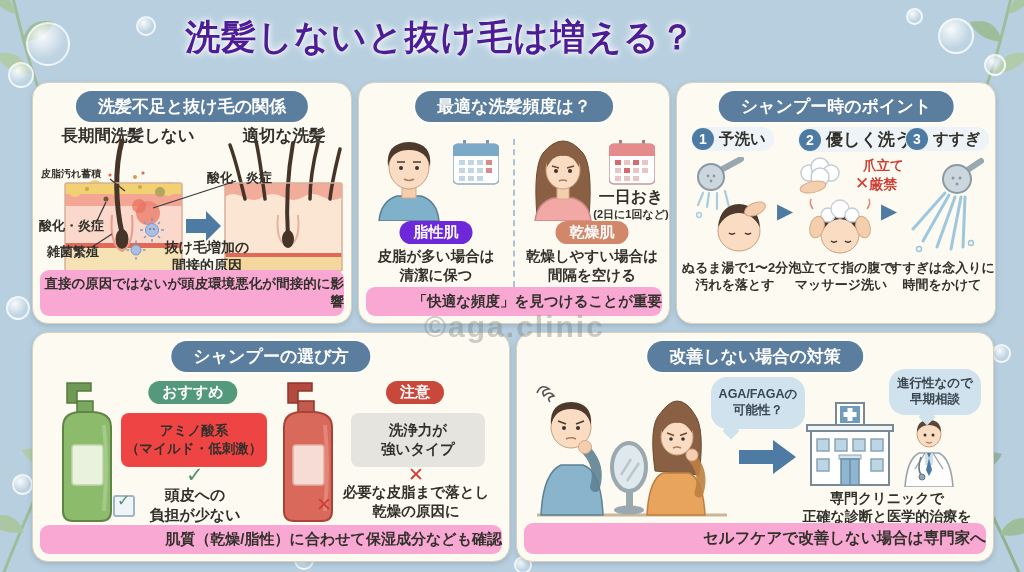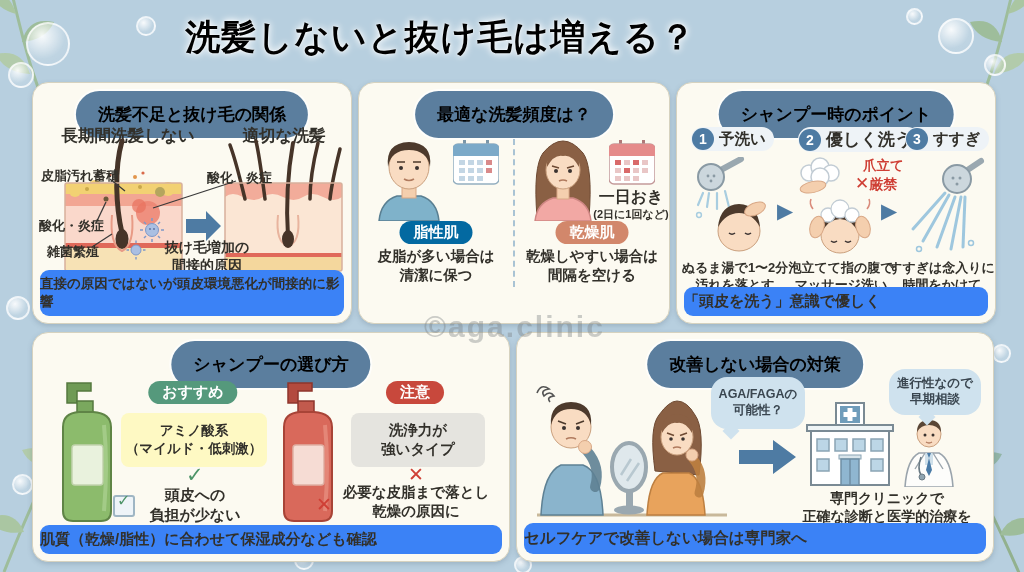--- a/index.html
+++ b/index.html
@@ -3,29 +3,29 @@
 <meta charset="utf-8">
 <style>
   html,body{margin:0;padding:0;}
   body{font-family:"Liberation Sans","DejaVu Sans",sans-serif;}
   .stage{position:relative;width:1024px;height:572px;background:#b7cfdf;overflow:hidden;}
   .abs{position:absolute;}
   .b{font-weight:bold;}
   .c{text-align:center;}
   .preline{white-space:pre-line;}
   .nowrap{white-space:nowrap;}
-  .title{width:881px;top:14px;left:0;text-align:center;font-size:35px;font-weight:bold;color:#000000;
+  .title{width:881px;top:14px;left:0;text-align:center;font-size:35px;font-weight:bold;color:#4c1d95;
          text-shadow:0 0 2px #fff,0 0 6px rgba(255,255,255,.95),0 0 10px rgba(255,255,255,.8);letter-spacing:1px;}
   .panel{position:absolute;background:#fcfaf1;border:1px solid #d6d2bf;border-radius:16px;
          box-shadow:0 2px 5px rgba(80,100,120,.25);}
-  .hpill{position:absolute;top:8px;left:50%;transform:translateX(-50%);background:#5b7e9e;color:#000000;
-         font-weight:bold;font-size:17px;padding:12px 22px;border-radius:999px;white-space:nowrap;
+  .hpill{position:absolute;top:8px;left:50%;transform:translateX(-50%);background:#5b7e9e;color:#ffffff;
+         font-weight:bold;font-size:17px;padding:4px 22px;border-radius:999px;white-space:nowrap;
          box-shadow:0 0 0 2px rgba(255,255,255,.7);}
-  .footerbar{position:absolute;left:7px;right:7px;bottom:7px;background:#3b82f6;border-radius:9px;
-         color:#32302a;font-weight:bold;text-align:left;padding:5px 0;}
+  .footerbar{position:absolute;left:7px;right:7px;bottom:7px;background:#f9a8d4;border-radius:9px;
+         color:#32302a;font-weight:bold;text-align:right;padding:5px 0;}
   .badge{position:absolute;transform:translateX(-50%);color:#fff;font-weight:bold;border-radius:999px;
          padding:2px 14px;white-space:nowrap;}
   .txt{color:#32302a;}
   .red{color:#cf3f35;}
   .green{color:#4d9468;}
   .bubble{position:absolute;background:#cfe2ee;border-radius:16px;color:#3a4650;font-weight:bold;
           display:flex;align-items:center;justify-content:center;text-align:center;}
   .bubble-tail{position:absolute;width:12px;height:12px;background:#cfe2ee;transform:rotate(45deg);}
   .bubble-dec{position:absolute;border-radius:50%;border:2px solid rgba(255,255,255,.75);
           background:radial-gradient(circle at 35% 30%, rgba(255,255,255,.9), rgba(255,255,255,.12) 60%, rgba(255,255,255,.04));}
@@ -149,21 +149,21 @@
       </g>
 
       <g stroke="#3a3a3a" stroke-width="1.3">
         <path d="M70,50 L85,62" fill="none"></path>
         <path d="M196,52 L113,79" fill="none"></path>
         <path d="M56,94 L66,73" fill="none"></path>
         <path d="M52,118 L72,105" fill="none"></path>
       </g>
     </svg>
 
-    <div class="abs b txt" style="left:8px;top:84px;font-size:13px;">皮脂汚れ蓄積</div>
+    <div class="abs b txt" style="left:8px;top:84px;font-size:10px;">皮脂汚れ蓄積</div>
     <div class="abs b txt" style="left:174px;top:86px;font-size:13px;">酸化・炎症</div>
     <div class="abs b txt" style="left:6px;top:134px;font-size:13px;">酸化・炎症</div>
     <div class="abs b txt" style="left:14px;top:160px;font-size:13px;">雑菌繁殖</div>
     <div class="abs b txt c preline" style="left:124px;top:156px;width:100px;font-size:14px;">抜け毛増加の
 間接的原因</div>
     <div class="footerbar" style="font-size:13.5px;">直接の原因ではないが頭皮環境悪化が間接的に影響</div>
   </div>
 
   <div class="panel" style="left:358px;top:82px;width:310px;height:240px;">
     <div class="hpill">最適な洗髪頻度は？</div>
@@ -191,21 +191,21 @@
           <rect x="33" y="20" width="6" height="5" fill="#d98a8a"></rect>
         <rect x="6" y="28" width="6" height="5"></rect>
           <rect x="15" y="28" width="6" height="5"></rect>
           <rect x="24" y="28" width="6" height="5"></rect>
           <rect x="33" y="28" width="6" height="5" fill="#d98a8a"></rect>
         <rect x="6" y="36" width="6" height="5"></rect>
           <rect x="15" y="36" width="6" height="5"></rect>
           <rect x="24" y="36" width="6" height="5"></rect>
       </g>
     </svg>
-    <div class="badge" style="left:77px;top:138px;background:#0369a1;font-size:15px;">脂性肌</div>
+    <div class="badge" style="left:77px;top:138px;background:#6d28d9;font-size:15px;">脂性肌</div>
     <div class="abs b txt c preline" style="left:2px;top:164px;width:150px;font-size:14.5px;line-height:1.3;">皮脂が多い場合は
 清潔に保つ</div>
 
     <svg class="abs" style="left:168px;top:54px;" width="72" height="84" viewBox="0 0 72 84">
       <path d="M10,80 Q6,30 16,16 Q26,4 36,4 Q46,4 56,16 Q66,30 62,80 Z" fill="#8a6044" stroke="#6e4a33"></path>
       <path d="M8,84 Q10,66 26,61 L46,61 Q62,66 64,84 Z" fill="#f2a8a4" stroke="#cf8784" stroke-width="1.5"></path>
       <rect x="30" y="50" width="12" height="12" fill="#f4cfae" stroke="#d9a886"></rect>
       <ellipse cx="36" cy="33" rx="17" ry="19" fill="#f9dcc2" stroke="#caa07e"></ellipse>
       <path d="M20,30 Q19,11 36,10 Q53,11 52,30 Q45,17 36,19 Q27,17 20,30 Z" fill="#8a6044"></path>
       <circle cx="29" cy="34" r="2" fill="#3a3230"></circle>
@@ -231,20 +231,21 @@
           <rect x="15" y="36" width="6" height="5"></rect>
           <rect x="24" y="36" width="6" height="5"></rect>
       </g>
     </svg>
     <div class="abs b txt c nowrap" style="left:232px;top:104px;width:80px;font-size:16px;">一日おき</div>
     <div class="abs b txt c nowrap" style="left:226px;top:124px;width:92px;font-size:11px;">(2日に1回など)</div>
     <div class="badge" style="left:233px;top:138px;background:#d2876b;font-size:15px;">乾燥肌</div>
     <div class="abs b txt c preline" style="left:158px;top:164px;width:150px;font-size:14.5px;line-height:1.3;">乾燥しやすい場合は
 間隔を空ける</div>
 
+    <div class="footerbar" style="font-size:14.5px;">「快適な頻度」を見つけることが重要</div>
   </div>
 
   <div class="panel" style="left:676px;top:82px;width:318px;height:240px;">
     <div class="hpill">シャンプー時のポイント</div>
 
     <div class="stephead" style="left:14px;top:44px;">
       <div class="stepcircle">1</div>
       <div class="b txt" style="font-size:15.5px;">予洗い</div>
     </div>
     <div class="stephead" style="left:121px;top:44px;">
@@ -328,35 +329,34 @@
     <div class="abs b" style="left:100px;top:116px;color:#4e7ba3;font-size:21px;">▶</div>
     <div class="abs b" style="left:204px;top:116px;color:#4e7ba3;font-size:21px;">▶</div>
 
     <div class="abs b txt c preline" style="left:2px;top:177px;width:112px;font-size:13px;line-height:1.3;">ぬるま湯で1〜2分
 汚れを落とす</div>
     <div class="abs b txt c preline" style="left:110px;top:177px;width:108px;font-size:13px;line-height:1.3;">泡立てて指の腹で
 マッサージ洗い</div>
     <div class="abs b txt c preline" style="left:212px;top:177px;width:106px;font-size:13px;line-height:1.3;">すすぎは念入りに
 時間をかけて</div>
 
-    <div class="footerbar" style="font-size:15px;">「頭皮を洗う」意識で優しく</div>
   </div>
 
   <div class="panel" style="left:32px;top:332px;width:476px;height:228px;">
     <div class="hpill">シャンプーの選び方</div>
 
     <svg class="abs" style="left:22px;top:42px;" width="66" height="152" viewBox="0 0 66 152">
       <path d="M12,8 h24 v8 h-14 v12 h-10 z" fill="#6f9a55" stroke="#55793f" stroke-width="1.5"></path>
       <rect x="22" y="26" width="16" height="12" fill="#7aa85e" stroke="#55793f" stroke-width="1.5"></rect>
       <path d="M8,52 Q8,38 24,37 L38,37 Q56,38 56,52 L56,136 q0,10 -10,10 L18,146 q-10,0 -10,-10 Z" fill="#8cbb6c" stroke="#5f8446" stroke-width="2"></path>
       <rect x="17" y="70" width="31" height="40" rx="3" fill="#e9f2dd" stroke="#c2d4ae" stroke-width="1.5"></rect>
       <path d="M49,50 q4,40 0,86" stroke="#a9cf8e" stroke-width="4" fill="none" opacity="0.8"></path>
     </svg>
     <div class="badge" style="left:160px;top:48px;background:#55997c;font-size:15px;">おすすめ</div>
-    <div class="infobox preline" style="left:88px;top:80px;width:146px;height:54px;background:#fef9c3;font-size:13.5px;line-height:1.3;">アミノ酸系
+    <div class="infobox preline" style="left:88px;top:80px;width:146px;height:54px;background:#ef4444;font-size:13.5px;line-height:1.3;">アミノ酸系
 （マイルド・低刺激）</div>
     <div class="abs b green" style="left:153px;top:130px;font-size:21px;">✓</div>
     <div class="abs b txt c preline" style="left:102px;top:152px;width:120px;font-size:15px;line-height:1.3;">頭皮への
 負担が少ない</div>
     <div class="abs" style="left:80px;top:162px;width:18px;height:18px;border:2px solid #9fb6c4;border-radius:3px;background:#eef4f8;">
         <span class="b green" style="position:absolute;left:2px;top:-6px;font-size:16px;">✓</span>
       </div>
 
     <svg class="abs" style="left:243px;top:42px;" width="66" height="152" viewBox="0 0 66 152">
       <path d="M12,8 h24 v8 h-14 v12 h-10 z" fill="#b34a3e" stroke="#8e362c" stroke-width="1.5"></path>

